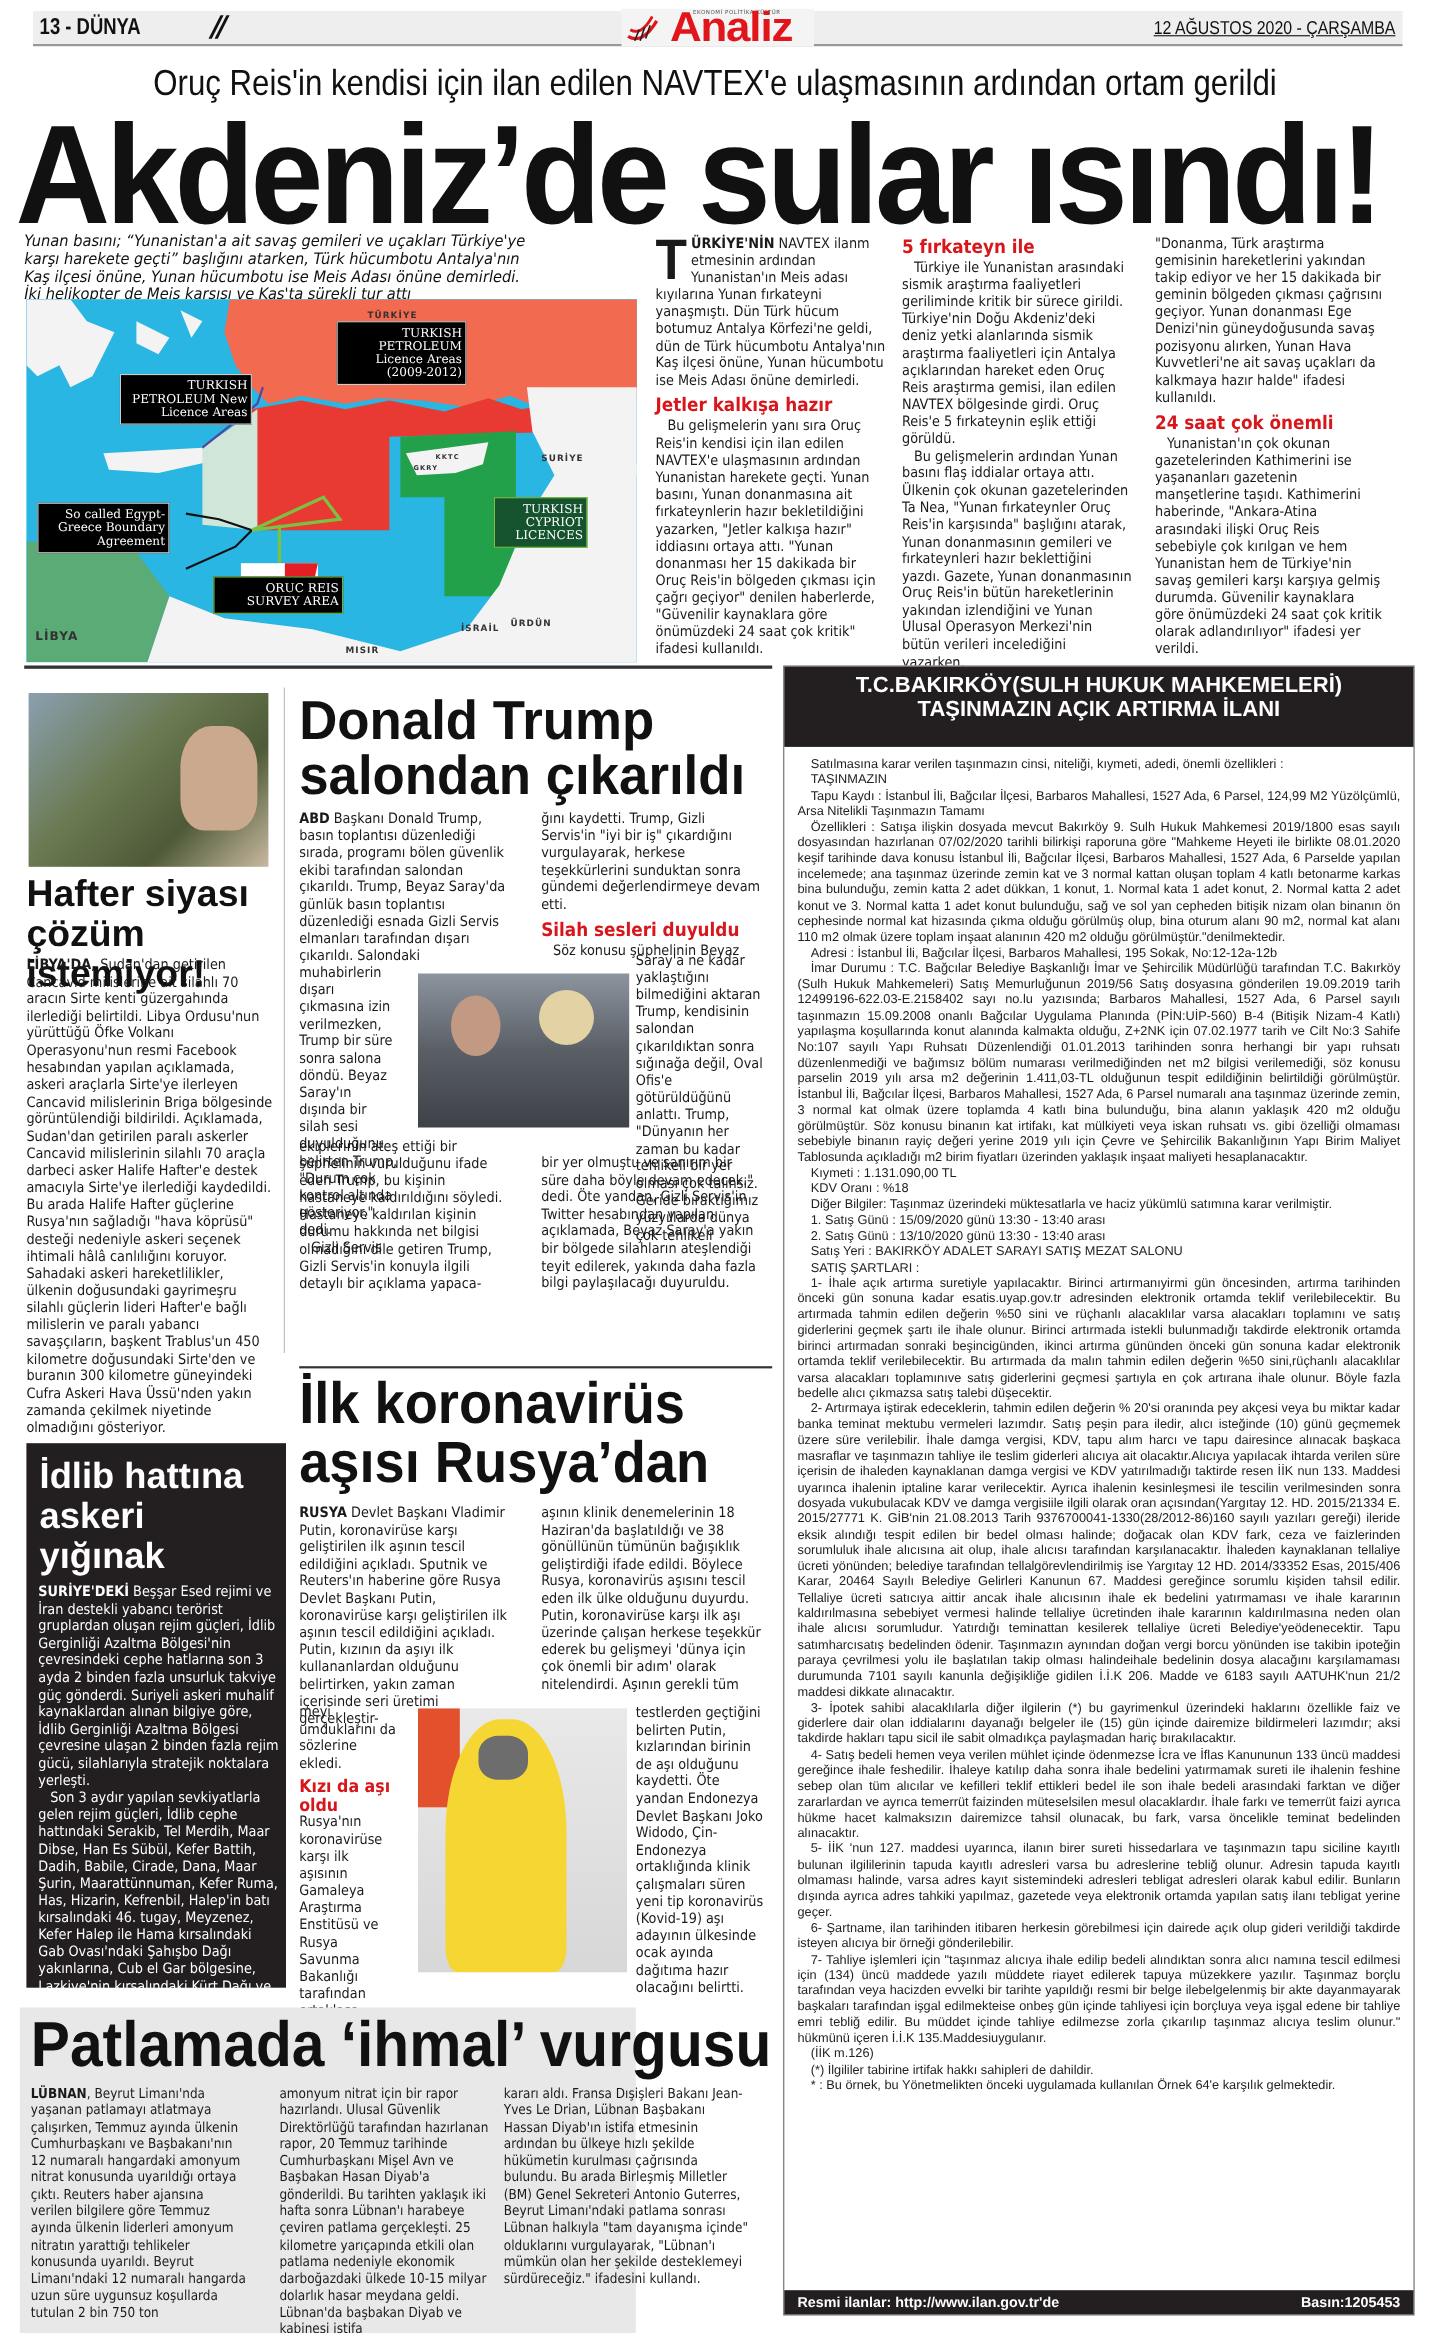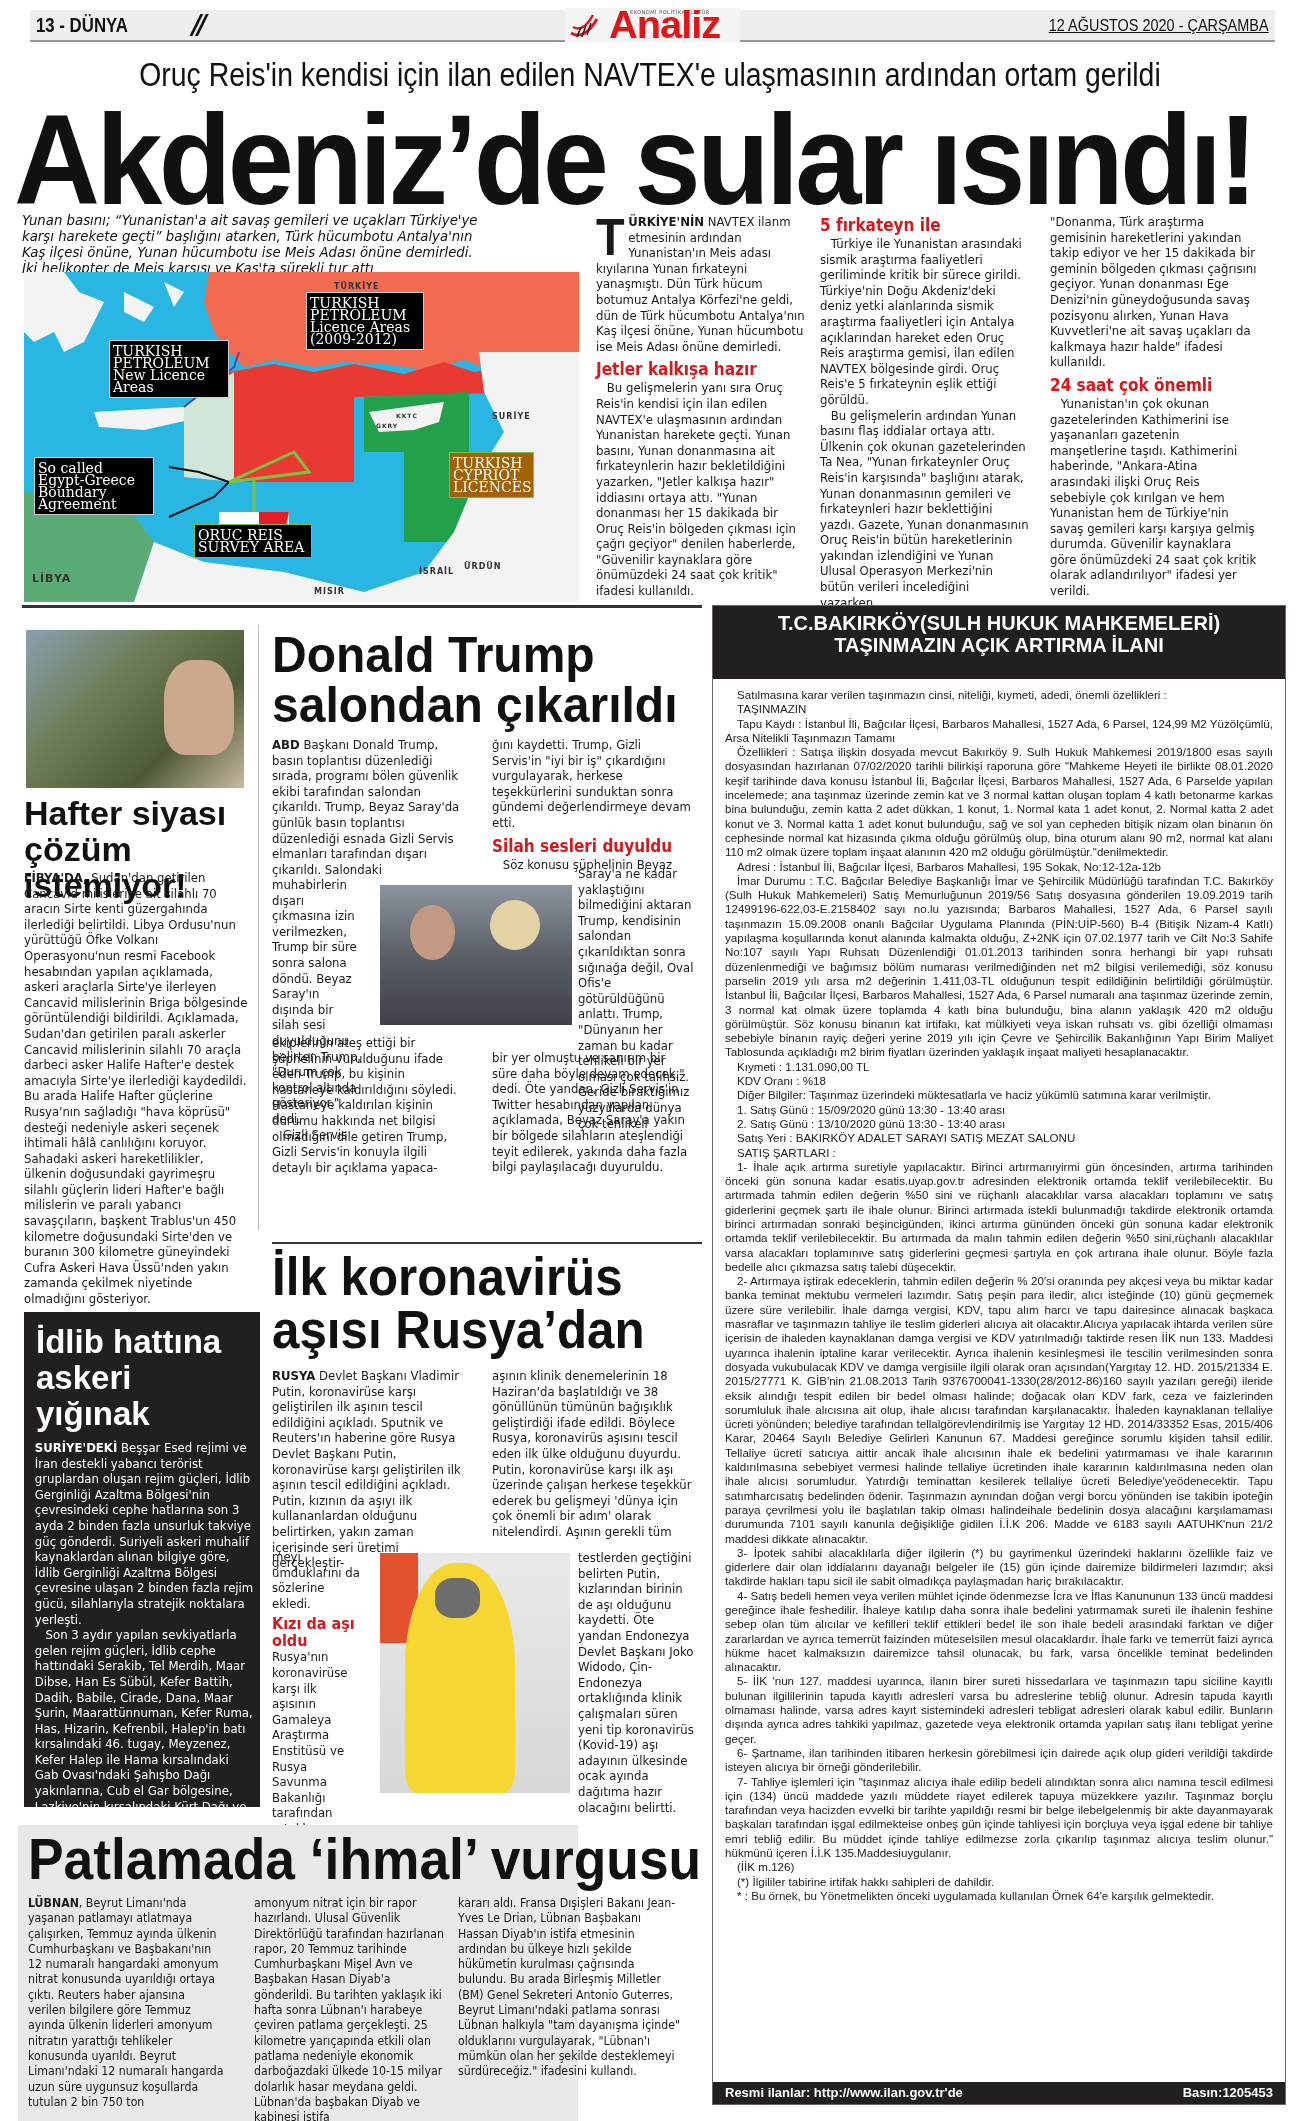--- a/index.html
+++ b/index.html
@@ -13,21 +13,21 @@
 #logo{left:565px;top:8px;width:175px;height:34px;background:#f4f4f4}
 #logo .sub{position:absolute;left:65px;top:1px;font-size:5px;color:#555;letter-spacing:.5px}
 #logo .name{position:absolute;left:44px;top:-4px;font-family:"Liberation Sans",sans-serif;font-weight:900;font-size:38px;color:#e0161b;letter-spacing:-1px;transform:scaleX(1.05);transform-origin:left}
 #logo .mark{position:absolute;left:4px;top:5px;width:30px;height:26px}
 
 .kicker{left:0;width:1300px;text-align:center;font-family:"Liberation Sans",sans-serif;font-size:33px;top:56px;transform:scaleX(.86)}
 .mainhead{left:14px;top:96px;font-family:"Liberation Sans",sans-serif;font-weight:900;font-size:128px;letter-spacing:-4px;line-height:1;white-space:nowrap;transform:scaleX(.93);transform-origin:left}
 .spot{left:22px;top:212px;width:490px;font-style:italic;font-size:14.3px;line-height:16px;font-family:"DejaVu Sans",sans-serif;transform:scaleX(.93);transform-origin:left}
 
 #map{left:24px;top:272px;width:555px;height:330px;background:#29b6e3;overflow:hidden}
-.mlbl{position:absolute;background:#000;color:#fff;font-family:"DejaVu Serif",serif;font-size:14px;text-align:left;line-height:12px;padding:4px 3px;border:1px solid #ccc}
+.mlbl{position:absolute;background:#000;color:#fff;font-family:"DejaVu Serif",serif;font-size:11px;text-align:right;line-height:12px;padding:4px 3px;border:1px solid #ccc}
 .mtxt{position:absolute;font-size:8px;font-weight:bold;color:#333;letter-spacing:1px}
 
 .col{font-family:"DejaVu Sans",sans-serif;font-size:13px;line-height:15.6px;color:#1a1a1a;transform:scaleX(.9);transform-origin:left top}
 .col p{text-indent:12px}
 .col p.noind{text-indent:0}
 .sub-red{color:#d8171c;font-weight:bold;font-size:17px;line-height:22px;margin-top:4px;text-indent:0!important}
 .lead{font-weight:bold}
 .dropcap{float:left;font-family:"Liberation Sans",sans-serif;font-weight:bold;font-size:52px;line-height:42px;margin-right:4px;margin-top:2px}
 .rule{background:#333;height:3px}
 
@@ -94,21 +94,21 @@
     <path d="M230 240 L230 205" stroke="#7cc242" stroke-width="3"></path>
     <path d="M160 135 L210 95 L215 80" stroke="#5046a5" stroke-width="2" fill="none"></path>
 
     <rect x="195" y="240" width="70" height="14" fill="#fff"></rect>
     <path d="M235 240 L265 240 L262 254 L235 254 Z" fill="#e31e24"></path>
   </svg>
   <div class="mlbl" style="left:85px;top:68px;width:120px">TURKISH PETROLEUM New Licence Areas</div>
   <div class="mlbl" style="left:282px;top:20px;width:118px">TURKISH PETROLEUM Licence Areas (2009-2012)</div>
   <div class="mlbl" style="left:10px;top:185px;width:120px">So called Egypt-Greece Boundary Agreement</div>
   <div class="mlbl" style="left:170px;top:252px;width:118px;border-color:#7cc242">ORUC REIS SURVEY AREA</div>
-  <div class="mlbl" style="left:425px;top:180px;width:85px;background:#a16207;border-color:#7cc242">TURKISH CYPRIOT LICENCES</div>
+  <div class="mlbl" style="left:425px;top:180px;width:85px;background:#14532d;border-color:#7cc242">TURKISH CYPRIOT LICENCES</div>
   <span class="mtxt" style="left:310px;top:10px">TÜRKİYE</span>
   <span class="mtxt" style="left:468px;top:140px">SURİYE</span>
   <span class="mtxt" style="left:8px;top:300px;font-size:11px">LİBYA</span>
   <span class="mtxt" style="left:290px;top:315px">MISIR</span>
   <span class="mtxt" style="left:395px;top:295px">İSRAİL</span>
   <span class="mtxt" style="left:440px;top:290px">ÜRDÜN</span>
   <span class="mtxt" style="left:372px;top:140px;font-size:6px">KKTC</span>
   <span class="mtxt" style="left:352px;top:150px;font-size:6px">GKRY</span>
 </div>
 

